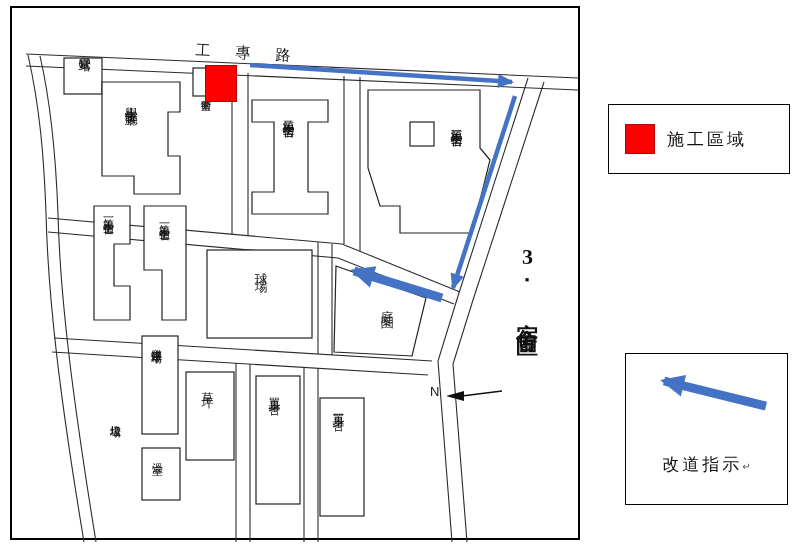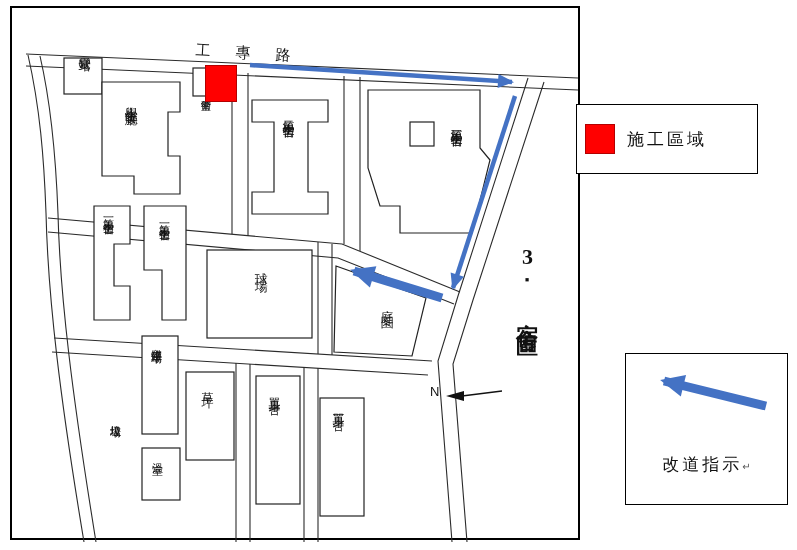--- a/index.html
+++ b/index.html
@@ -24,22 +24,22 @@
   .hlabel{position:absolute;line-height:1;color:#111;white-space:nowrap;z-index:3;}
   .area-label{font-family:"Liberation Serif",serif;font-weight:bold;}
   .construction-square{
     position:absolute;left:193px;top:57px;width:30px;height:35px;
     background:var(--construction);border:1px solid #b30000;z-index:4;
   }
   .legend-box{
     position:absolute;border:1px solid #000;background:#fff;box-sizing:border-box;
   }
   .legend-construction{
-    left:576px;top:104px;width:182px;height:70px;
-    display:flex;align-items:center;gap:12px;padding-left:8px;
+    left:608px;top:104px;width:182px;height:70px;
+    display:flex;align-items:center;gap:12px;padding-left:16px;
   }
   .legend-construction .swatch{
     width:28px;height:28px;background:var(--construction);border:1px solid #b30000;
   }
   .legend-construction .lab{font-size:17px;letter-spacing:3px;}
   .legend-detour{left:625px;top:353px;width:163px;height:152px;}
   .legend-detour .lab{
     position:absolute;left:0;right:0;bottom:28px;text-align:center;
     font-size:17px;letter-spacing:3px;
   }

